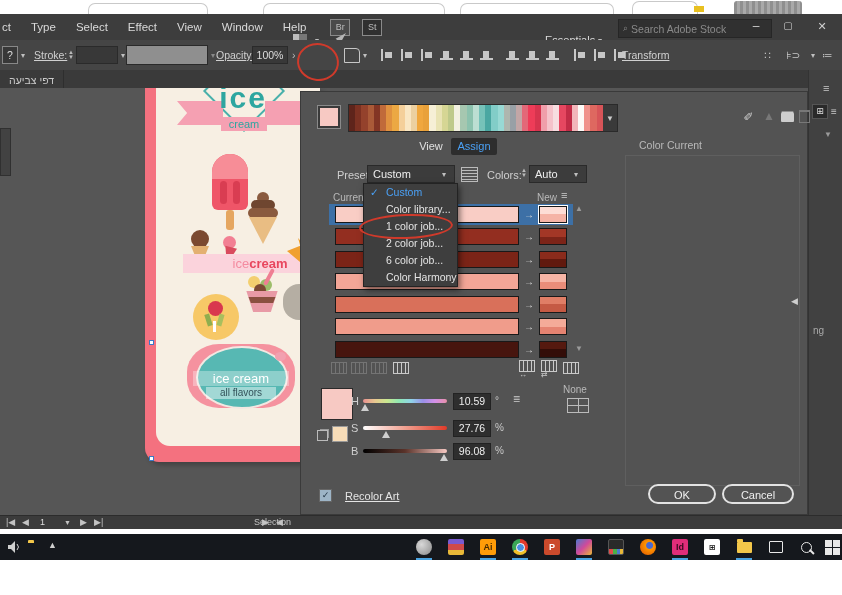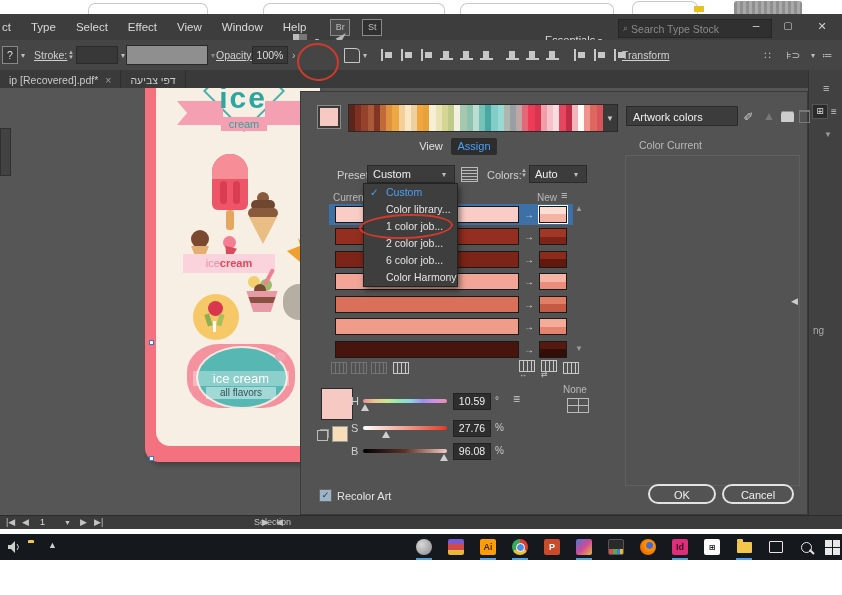--- a/index.html
+++ b/index.html
@@ -45,21 +45,21 @@
   .diamond{position:absolute;left:70px;top:-26px;width:54px;height:54px;border:2px solid #49b0ab;transform:rotate(45deg);}
   .ribbon{position:absolute;top:13px;width:46px;height:24px;background:#f5a0b2;}
   .logo-ice{position:absolute;left:66px;top:-7px;width:64px;text-align:center;font-size:30px;font-weight:bold;color:#2da6a0;letter-spacing:2px;}
   .logo-cream{position:absolute;left:76px;top:29px;width:46px;height:14px;background:#f5a0b2;color:#2da6a0;font-size:11px;text-align:center;line-height:14px;}
   .pop-body{position:absolute;left:67px;top:66px;width:36px;height:56px;background:#ef5568;border-radius:18px 18px 6px 6px;}
   .pop-cap{position:absolute;left:0;top:0;width:36px;height:25px;background:#f78d97;border-radius:18px 18px 0 0;}
   .pop-stripe{position:absolute;top:27px;width:7px;height:23px;background:#d93d52;border-radius:4px;}
   .pop-stick{position:absolute;left:81px;top:122px;width:8px;height:20px;background:#e5a660;border-radius:3px;}
   .scoop{position:absolute;border-radius:50%;}
   .tri{position:absolute;width:0;height:0;}
-  .lblpink{position:absolute;left:38px;top:166px;width:92px;height:19px;background:#fbd3dc;text-align:center;font-size:11px;line-height:19px;}
+  .lblpink{position:absolute;left:38px;top:166px;width:82px;height:19px;background:#fbd3dc;text-align:center;font-size:13px;line-height:19px;padding-left:36px;}
   .ybadge{position:absolute;left:48px;top:206px;width:46px;height:46px;background:#f7c867;border-radius:50%;}
   .badge2{position:absolute;left:42px;top:256px;width:108px;height:64px;background:#f5929f;border-radius:32px / 28px;}
   .badge2-in{position:absolute;left:9px;top:2px;width:88px;height:59px;background:#57b8b3;border:2px solid #f2e8e2;border-radius:50%;}
   .band1{position:absolute;left:6px;top:27px;width:96px;height:15px;background:rgba(255,255,255,.32);color:#fff;font-size:13px;text-align:center;line-height:15px;}
   .band2{position:absolute;left:19px;top:43px;width:70px;height:12px;background:rgba(255,255,255,.45);color:#274;font-size:10px;text-align:center;line-height:12px;color:#33525a;}
   
   .tooltipbar{position:absolute;left:300px;top:75px;width:508px;height:16px;background:#fdfdfd;border:1px solid #cfcfcf;color:#9a9a9a;font-size:10px;line-height:16px;padding-left:8px;box-sizing:border-box;}
   .dialog{position:absolute;left:300px;top:91px;width:508px;height:424px;background:#535353;border:1px solid #3a3a3a;box-sizing:border-box;z-index:5;}
   .swatch-frame{position:absolute;left:16px;top:13px;width:24px;height:24px;background:#3a3a3a;border:1px solid #8a8a8a;padding:2px;box-sizing:border-box;}
   .swatch-frame>div{width:100%;height:100%;}
@@ -154,21 +154,21 @@
     <span class="menu-item">Help</span>
     <span class="mini-badge" style="margin-left:14px;">Br</span>
     <span class="mini-badge" style="background:#303030;">St</span>
     <span class="abs" style="left:293px;top:20px;width:14px;height:12px;background:linear-gradient(90deg,#bbb 0 6px,#777 6px);"></span>
     <span class="abs chev" style="left:312px;top:22px;">▾</span>
     <span class="abs" style="left:333px;top:19px;width:13px;height:13px;background:#b5b5b5;clip-path:polygon(0 100%,35% 55%,20% 45%,100% 0,55% 80%,45% 65%);"></span>
     <span class="abs" style="left:545px;top:20px;color:#dcdcdc;">Essentials</span>
     <span class="abs chev" style="left:595px;top:22px;">▾</span>
     <div class="searchbox">
       <span style="font-size:9px;margin-right:3px;">⌕</span>
-      <span>Search Type Stock</span>
+      <span>Search Adobe Stock</span>
     </div>
     <span class="win-btn" style="left:745px;">–</span>
     <span class="win-btn" style="left:777px;font-size:10px;">▢</span>
     <span class="win-btn" style="left:811px;font-size:11px;">✕</span>
   </div>
 
   <div class="controlbar">
     <div class="cb" style="left:2px;">
         <span class="dark-field" style="width:14px;border-color:#888;">?</span>
         <span class="chev">▾</span>
@@ -213,24 +213,20 @@
     <div class="cb ulabel" style="left:622px;">Transform</div>
     <div class="cb" style="left:764px;color:#c7c7c7;letter-spacing:1px;">∷</div>
     <div class="cb" style="left:786px;color:#c7c7c7;">⊧⊃</div>
     <div class="cb" style="left:808px;">
         <span class="chev">▾</span>
       </div>
     <div class="cb" style="left:822px;color:#c7c7c7;">≔</div>
   </div>
 
   <div class="tabbar">
-    <div class="doc-tab">
-        <span>ip [Recovered].pdf*</span>
-        <span class="x">×</span>
-      </div>
     <div class="doc-tab">
         <span>דפי צביעה</span>
       </div>
   </div>
 
   <div class="canvas">
     <div class="tools-sliver"></div>
     <div class="card">
       <div class="card-inner"></div>
       <div class="diamond"></div>
@@ -333,21 +329,20 @@
           <div class="chip" style="background: rgb(230, 71, 96);"></div>
           <div class="chip" style="background: rgb(194, 44, 70);"></div>
           <div class="chip" style="background: rgb(242, 182, 186);"></div>
           <div class="chip" style="background: rgb(253, 251, 248);"></div>
           <div class="chip" style="background: rgb(240, 147, 140);"></div>
           <div class="chip" style="background: rgb(222, 104, 96);"></div>
           <div class="chip" style="background: rgb(215, 84, 88);"></div>
         </div>
       <div class="strip-chev">▼</div>
     </div>
-    <div class="group-field">Artwork colors</div>
     <span class="dlg-ic" style="left:443px;transform:rotate(-90deg);">✎</span>
     <span class="dlg-ic dim" style="left:462px;">▲</span>
     <span class="dlg-ic" style="left:480px;top:19px;"><span style="display:inline-block;width:13px;height:9px;background:#cdcdcd;border-radius:1px;box-shadow:0 -2px 0 -0.5px #cdcdcd;"></span></span>
     <span class="dlg-ic dim" style="left:498px;top:18px;"><span style="display:inline-block;width:9px;height:10px;border:1px solid #787878;border-top:2px solid #787878;"></span></span>
 
     <div class="tab-edit">View</div>
     <div class="tab-assign">Assign</div>
     <div class="cg-label">Color Current</div>
     <div class="cg-box"></div>
 
@@ -474,21 +469,21 @@
     <span class="unit" style="left:194px;top:330px;">%</span>
 
     <span class="hsb-label" style="left:50px;top:353px;">B</span>
     <div class="slider b-grad" style="left:62px;top:357px;">
         <div class="thumb" style="left: calc(96.1% - 4px);"></div>
       </div>
     <div class="val-box" style="left:152px;top:351px;">96.08</div>
     <span class="unit" style="left:194px;top:353px;">%</span>
 
     <div class="checkbox">✓</div>
-    <span class="abs" style="left:36px;top:398px;color:#e4e4e4;">Recolor Art</span>
+    <span class="abs" style="left:44px;top:398px;color:#e4e4e4;text-decoration:underline;">Recolor Art</span>
     <div class="pill" style="left:347px;width:68px;">OK</div>
     <div class="pill" style="left:421px;width:72px;">Cancel</div>
   </div>
 
   <div class="red-ellipse" style="left:297px;top:43px;width:38px;height:34px;transform:rotate(8deg);z-index:15;"></div>
 
   <div class="right-panel">
     <span class="abs" style="left:14px;top:12px;color:#c9c9c9;font-size:11px;">≡</span>
     <span class="abs" style="left:3px;top:34px;width:14px;height:13px;background:#2a2a2a;border:1px solid #555;color:#ddd;font-size:9px;text-align:center;line-height:13px;">⊞</span>
     <span class="abs" style="left:22px;top:36px;color:#c9c9c9;font-size:10px;">≡</span>

